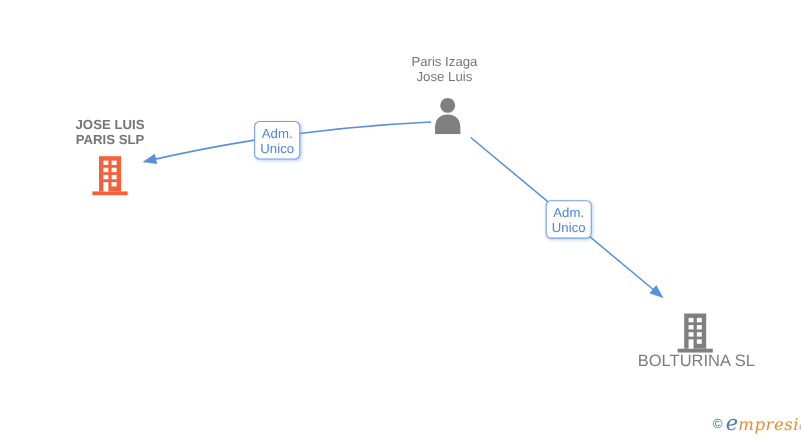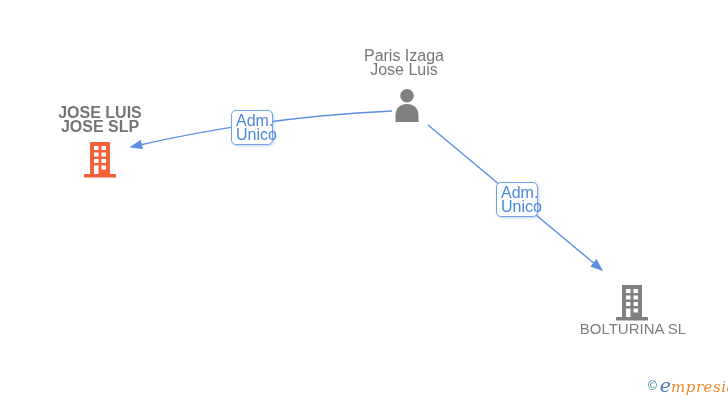--- a/index.html
+++ b/index.html
@@ -8,34 +8,34 @@
     width:728px;height:400px;
     background:#ffffff;
     overflow:hidden;
     font-family:"Liberation Sans", sans-serif;
   }
   .edges-layer{position:absolute;left:0;top:0;width:728px;height:400px;}
   .node-label{
     position:absolute;
     text-align:center;
     color:#777777;
-    font-size:16px;
+    font-size:12px;
     line-height:14px;
   }
   .node-label.bold{font-weight:bold;color:#757575;}
   .node-label .line{display:block;}
   .icon-wrap{position:absolute;}
   .edge-label{
     position:absolute;
     box-sizing:border-box;
     background:#ffffff;
     border:1.5px solid #74A1E8;
     border-radius:5px;
     color:#4B87DC;
-    font-size:16px;
+    font-size:12px;
     line-height:14px;
     text-align:center;
     padding:3px 4px;
     box-shadow:1px 1px 3px rgba(120,160,220,0.45);
   }
   .edge-label .line{display:block;}
   .logo{
     position:absolute;
     left:648px;top:374px;
     white-space:nowrap;
@@ -84,21 +84,21 @@
     <svg width="30" height="34" viewBox="0 0 30 34">
       <g fill="#808080">
         <circle cx="15" cy="7.8" r="6.8"></circle>
         <path d="M15 16 C7 16 3.5 21 3.5 28 L3.5 34 L26.5 34 L26.5 28 C26.5 21 23 16 15 16 Z"></path>
       </g>
     </svg>
   </div>
 
   <div class="node-label bold" style="left:20px;top:106px;width:160px;">
     <span class="line">JOSE LUIS</span>
-    <span class="line">JOSE SLP</span>
+    <span class="line">PARIS SLP</span>
   </div>
   <div class="icon-wrap" style="left:81px;top:140px;">
     <svg width="38" height="38" viewBox="0 0 38 38">
       <g fill="#F4623C">
         <rect x="3" y="34" width="32" height="3.5"></rect>
         <rect x="9" y="2" width="20" height="32"></rect>
       </g>
       <g fill="#ffffff">
         <rect x="13" y="6" width="4.5" height="4"></rect>
           <rect x="20.5" y="6" width="4.5" height="4"></rect>

